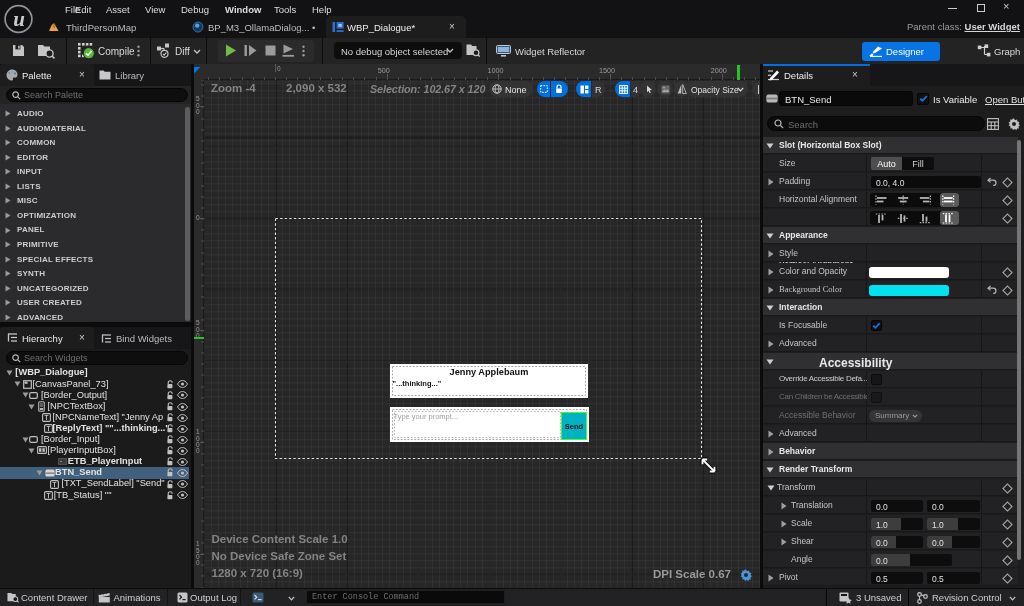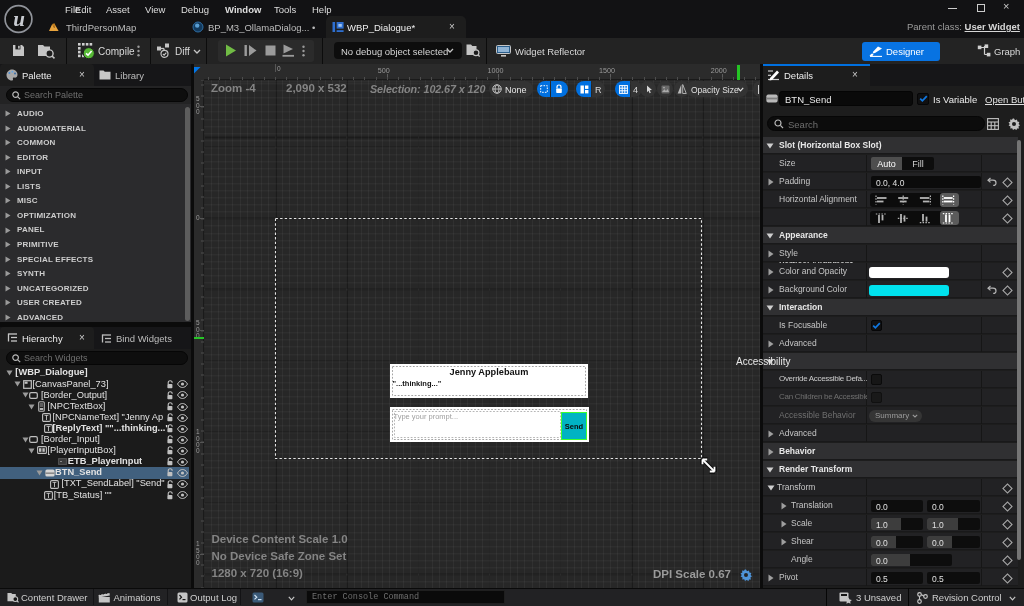--- a/index.html
+++ b/index.html
@@ -696,42 +696,42 @@
 <svg class="ico" style="left:768px;top:268.0px;" width="6" height="8" viewBox="0 0 6 8">
         <path d="M0.5 0.5 L5.5 4 L0.5 7.5 Z" fill="#9f9f9f"></path>
       </svg>
 <div class="t" style="left:779px;top:266.3px;font-size:8.5px;font-weight:normal;color:#c6c6c6;">Color and Opacity</div>
 <div class="abs" style="left:762.5px;top:281px;width:255px;height:17px;background:#222224;border-bottom:1px solid #19191a;"></div>
 <div class="abs" style="left:866px;top:281px;width:1px;height:17px;background:#161616;"></div>
 <div class="abs" style="left:981px;top:281px;width:1px;height:17px;background:#161616;"></div>
 <svg class="ico" style="left:768px;top:286.0px;" width="6" height="8" viewBox="0 0 6 8">
         <path d="M0.5 0.5 L5.5 4 L0.5 7.5 Z" fill="#9f9f9f"></path>
       </svg>
-<div class="t" style="left:779px;top:284.3px;font-size:8.5px;font-weight:normal;color:#c6c6c6;">Background Color</div>
+<div class="t" style="left:779px;top:284.3px;font-size:8.5px;font-weight:normal;color:#c6c6c6;font-family:Liberation Serif, serif;">Background Color</div>
 <div class="abs" style="left:762.5px;top:299px;width:255px;height:17px;background:#303032;border-bottom:1px solid #19191a;"></div>
 <svg class="ico" style="left:766px;top:305.0px;" width="8" height="6" viewBox="0 0 8 6">
         <path d="M0.5 0.5 L7.5 0.5 L4 5.5 Z" fill="#cfcfcf"></path>
       </svg>
 <div class="t" style="left:779px;top:302.3px;font-size:8.5px;font-weight:bold;color:#e8e8e8;">Interaction</div>
 <div class="abs" style="left:762.5px;top:317px;width:255px;height:17px;background:#222224;border-bottom:1px solid #19191a;"></div>
 <div class="abs" style="left:866px;top:317px;width:1px;height:17px;background:#161616;"></div>
 <div class="abs" style="left:981px;top:317px;width:1px;height:17px;background:#161616;"></div>
 <div class="t" style="left:779px;top:320.3px;font-size:8.5px;font-weight:normal;color:#c6c6c6;">Is Focusable</div>
 <div class="abs" style="left:762.5px;top:335px;width:255px;height:17px;background:#222224;border-bottom:1px solid #19191a;"></div>
 <div class="abs" style="left:866px;top:335px;width:1px;height:17px;background:#161616;"></div>
 <div class="abs" style="left:981px;top:335px;width:1px;height:17px;background:#161616;"></div>
 <svg class="ico" style="left:768px;top:340.0px;" width="6" height="8" viewBox="0 0 6 8">
         <path d="M0.5 0.5 L5.5 4 L0.5 7.5 Z" fill="#9f9f9f"></path>
       </svg>
 <div class="t" style="left:779px;top:338.3px;font-size:8.5px;font-weight:normal;color:#c6c6c6;">Advanced</div>
 <div class="abs" style="left:762.5px;top:353px;width:255px;height:17px;background:#303032;border-bottom:1px solid #19191a;"></div>
 <svg class="ico" style="left:766px;top:359.0px;" width="8" height="6" viewBox="0 0 8 6">
         <path d="M0.5 0.5 L7.5 0.5 L4 5.5 Z" fill="#cfcfcf"></path>
       </svg>
-<div class="t" style="left:736px;top:356.3px;font-size:10px;font-weight:normal;color:#e8e8e8;">Accessibility</div>
+<div class="t" style="left:819px;top:356.3px;font-size:12px;font-weight:bold;color:#e8e8e8;">Accessibility</div>
 <div class="abs" style="left:762.5px;top:371px;width:255px;height:17px;background:#222224;border-bottom:1px solid #19191a;"></div>
 <div class="abs" style="left:866px;top:371px;width:1px;height:17px;background:#161616;"></div>
 <div class="abs" style="left:981px;top:371px;width:1px;height:17px;background:#161616;"></div>
 <div class="t" style="left:779px;top:374.3px;font-size:8px;letter-spacing:-0.3px;font-weight:normal;color:#cdcdcd;max-width:88px;overflow:hidden;">Override Accessible Defa...</div>
 <div class="abs" style="left:762.5px;top:389px;width:255px;height:17px;background:#222224;border-bottom:1px solid #19191a;"></div>
 <div class="abs" style="left:866px;top:389px;width:1px;height:17px;background:#161616;"></div>
 <div class="abs" style="left:981px;top:389px;width:1px;height:17px;background:#161616;"></div>
 <div class="t" style="left:779px;top:392.3px;font-size:8px;letter-spacing:-0.3px;font-weight:normal;color:#6f6f6f;max-width:88px;overflow:hidden;">Can Children be Accessible</div>
 <div class="abs" style="left:762.5px;top:407px;width:255px;height:17px;background:#222224;border-bottom:1px solid #19191a;"></div>
 <div class="abs" style="left:866px;top:407px;width:1px;height:17px;background:#161616;"></div>

